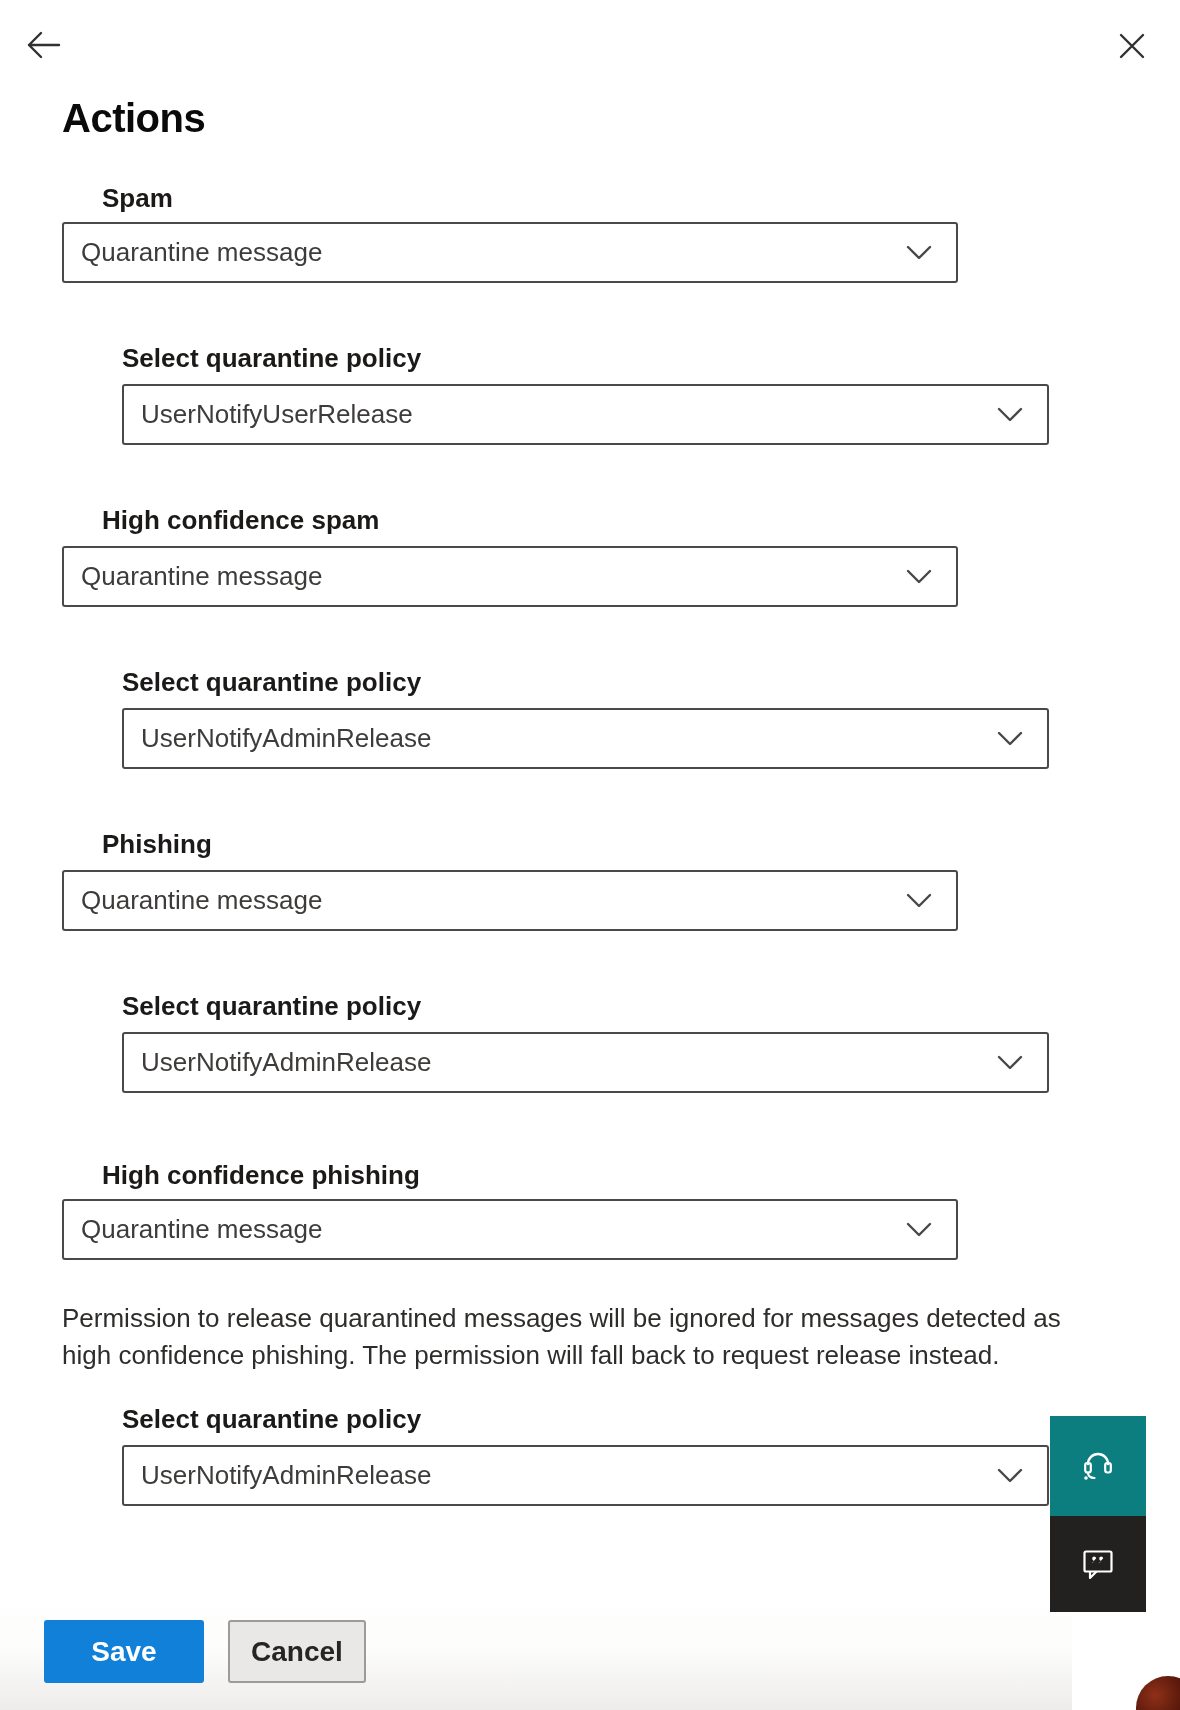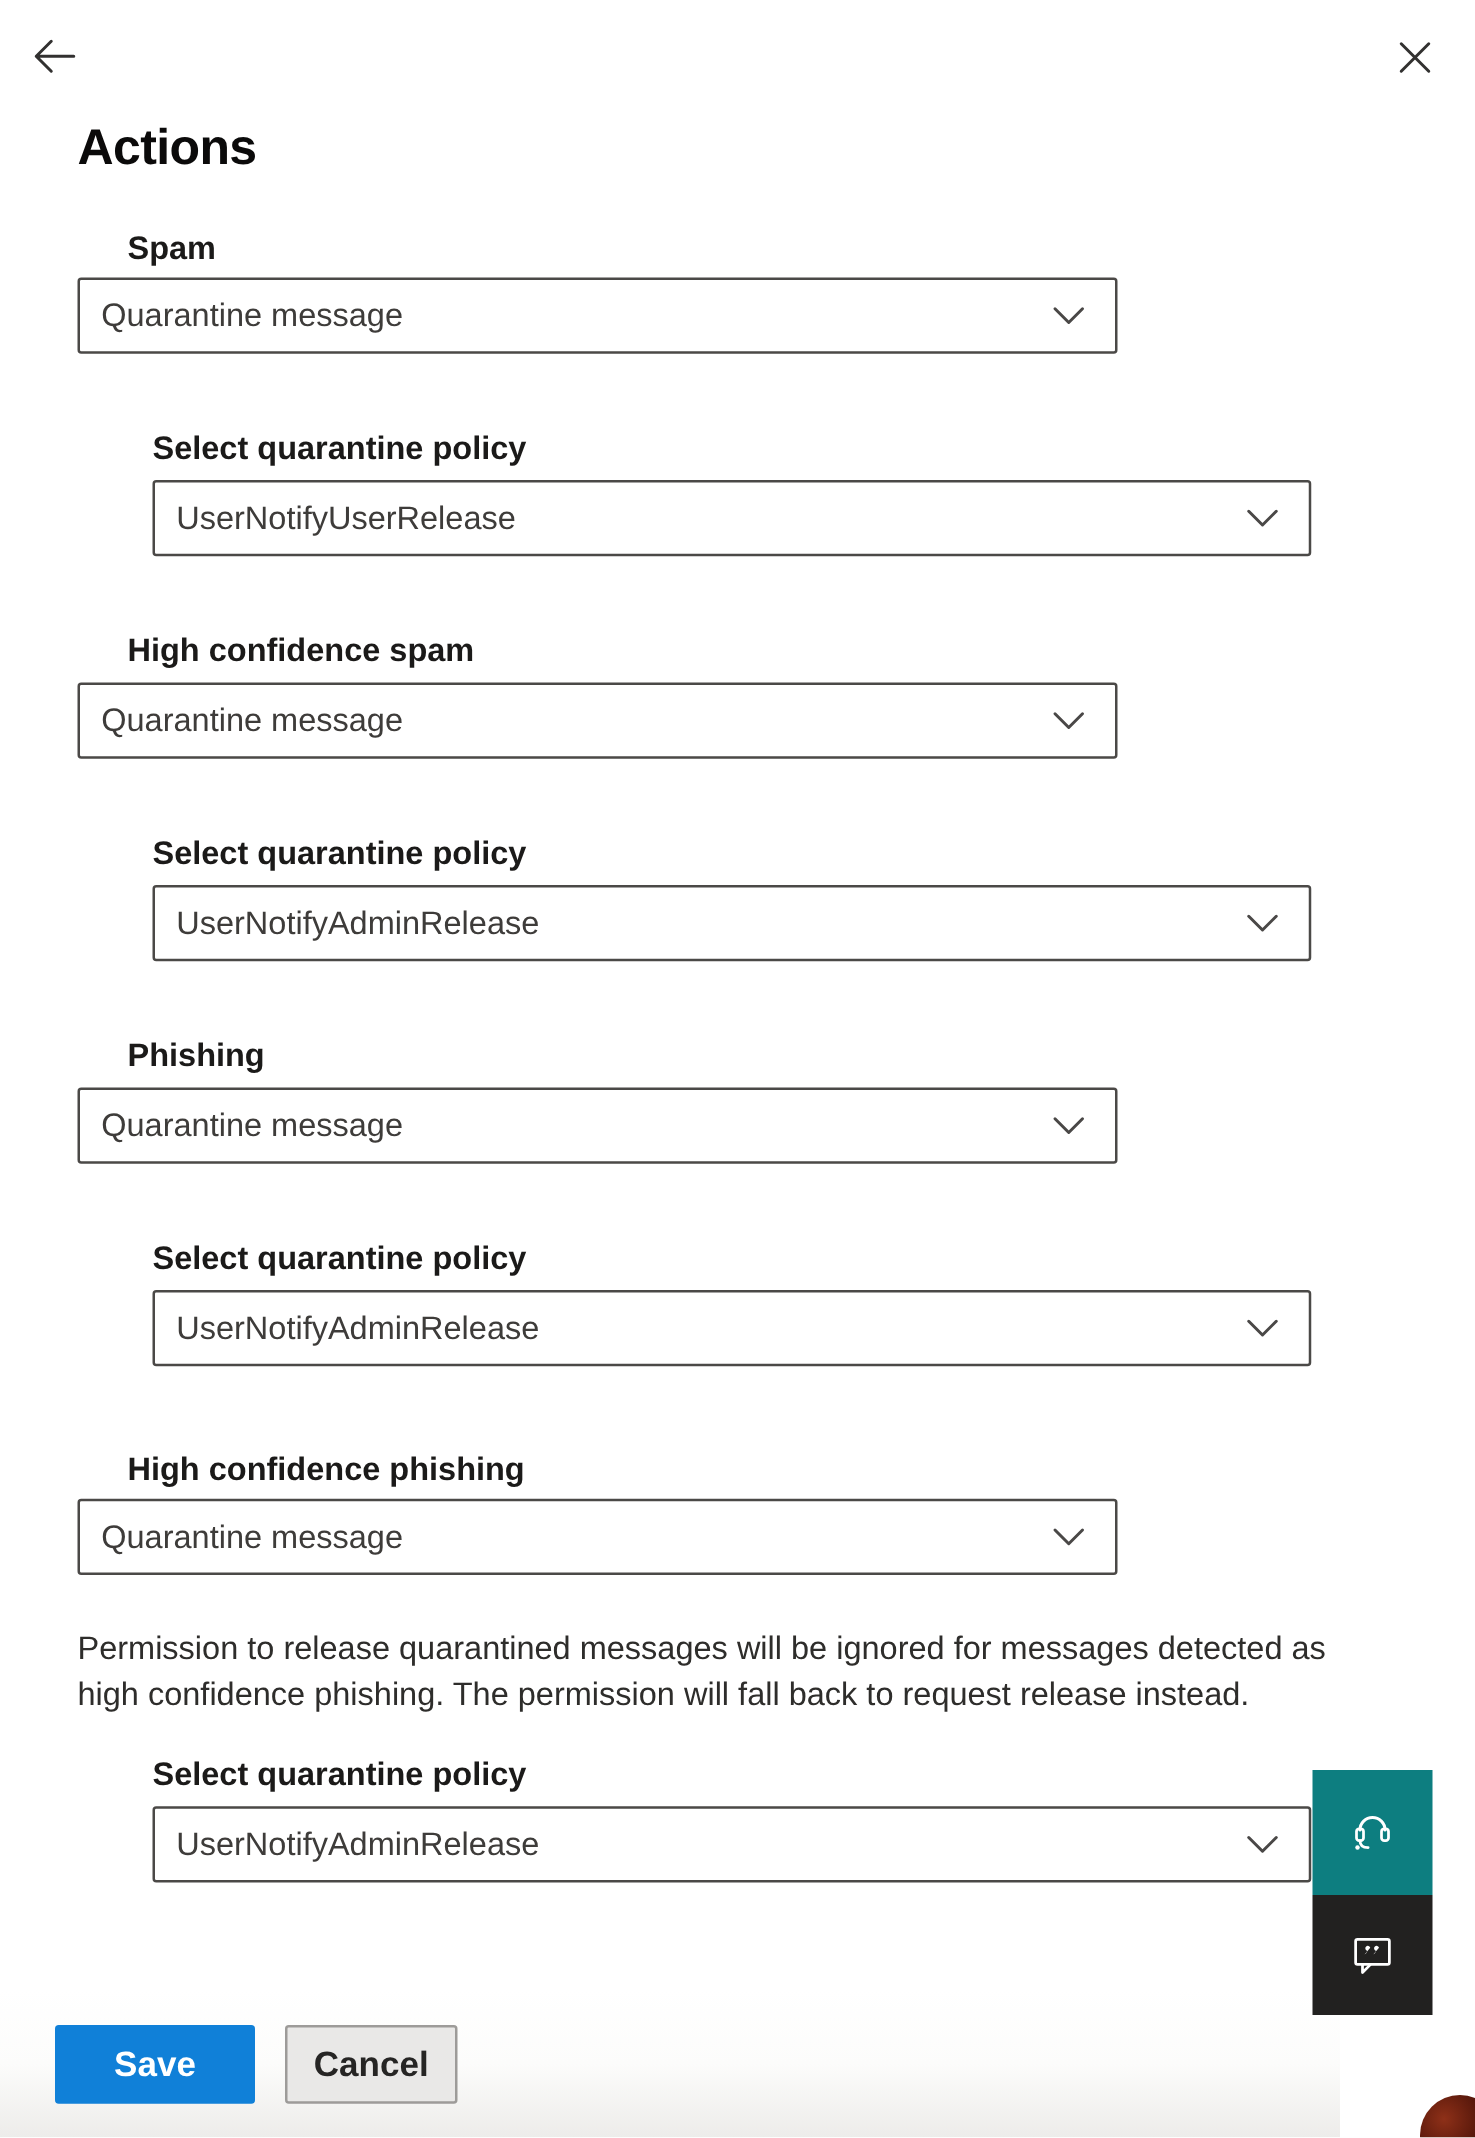--- a/index.html
+++ b/index.html
@@ -23,21 +23,21 @@
   .field-label{
     position:absolute;font-size:26px;font-weight:700;color:#1b1a19;white-space:nowrap;
   }
   .dropdown{
     position:absolute;height:61px;box-sizing:border-box;
     background:#fff;border:2px solid #4b4947;border-radius:3px;
     display:flex;align-items:center;padding-left:17px;cursor:pointer;
   }
   .dd-value{font-size:26px;color:#3e3c3a;white-space:nowrap;}
   .chevron{position:absolute;right:24px;top:50%;transform:translateY(-50%);width:26px;height:16px;display:block;}
-  .lvl0{left:62px;width:832px;align-items:center;}
+  .lvl0{left:62px;width:896px;align-items:center;}
   .lvl1{left:122px;width:927px;}
   .lab0{left:62px;margin-left:40px;}
   .lab1{left:122px;}
   .g1l{top:183px;} .g1b{top:222px;}
   .g2l{top:343px;} .g2b{top:384px;}
   .g3l{top:505px;} .g3b{top:546px;}
   .g4l{top:667px;} .g4b{top:708px;}
   .g5l{top:829px;} .g5b{top:870px;}
   .g6l{top:991px;} .g6b{top:1032px;}
   .g7l{top:1160px;} .g7b{top:1199px;}

